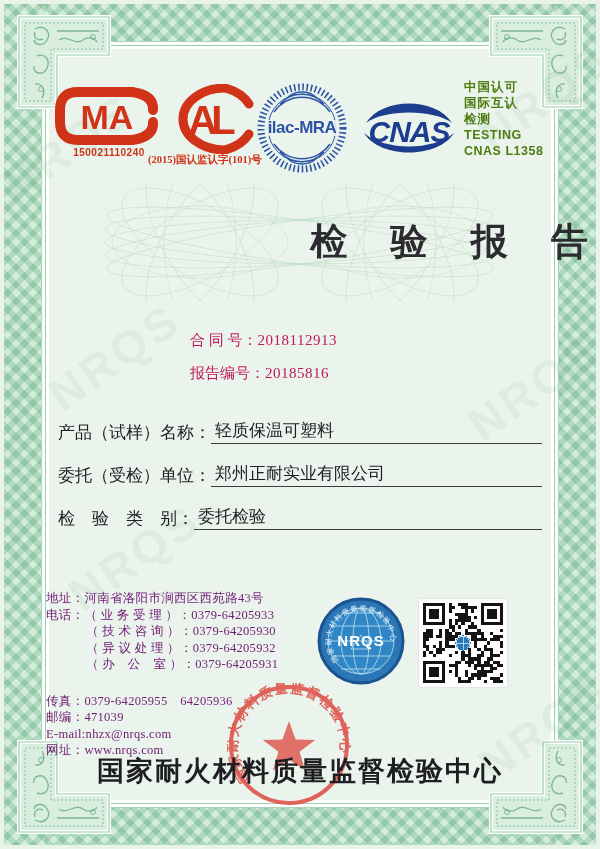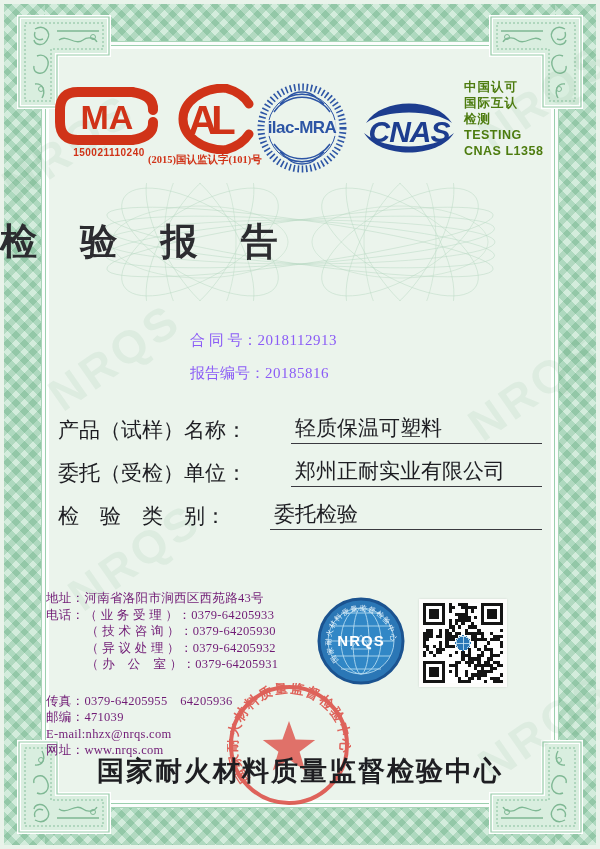--- a/index.html
+++ b/index.html
@@ -34,28 +34,28 @@
   .logo{position:absolute;}
   .cma-num{position:absolute;left:50px;top:147px;width:118px;text-align:center;
     font-family:"Liberation Sans",sans-serif;font-weight:bold;font-size:10px;color:#d03318;letter-spacing:.5px;}
   .cal-cap{position:absolute;left:148px;top:153px;width:170px;text-align:left;
     font-size:10.5px;font-weight:bold;color:#d03318;white-space:nowrap;}
   .accred{position:absolute;left:464px;top:79px;color:#4d7c0f;
     font-size:12.5px;font-weight:bold;line-height:16px;letter-spacing:1px;}
   .accred .en{font-family:Liberation Sans, sans-serif;letter-spacing:.5px;}
   
   .guilloche{position:absolute;left:100px;top:183px;}
-  .title{position:absolute;left:0;top:217px;width:100%;text-align:left;
+  .title{position:absolute;left:0;top:217px;width:100%;text-align:right;
     font-size:37px;font-weight:600;letter-spacing:12px;word-spacing:10px;color:#2c2c30;}
   
-  .meta{position:absolute;left:190px;top:324px;font-size:15px;line-height:33px;color:#8b5cf6;}
+  .meta{position:absolute;left:190px;top:324px;font-size:15px;line-height:33px;color:#be185d;}
   .meta .val{letter-spacing:.5px;}
   
   .field{position:absolute;left:58px;right:58px;display:flex;align-items:flex-end;
-    font-size:21px;color:#1d1d22;height:26px;gap:44px;}
+    font-size:17px;color:#1d1d22;height:26px;}
   .field .lbl{white-space:nowrap;}
   .field .val{flex:1;border-bottom:1.6px solid #3a3a40;padding:0 0 1px 4px;white-space:nowrap;}
   .f1{top:418px;} .f2{top:461px;} .f3{top:504px;}
   
   .contact{position:absolute;left:46px;top:590px;width:320px;font-size:12.5px;
     line-height:16.5px;color:#701a75;letter-spacing:.3px;}
   .contact .indent{padding-left:40px;}
   .contact .gap{margin-top:20px;}
   
   .nrqs-seal{position:absolute;left:317px;top:597px;}

